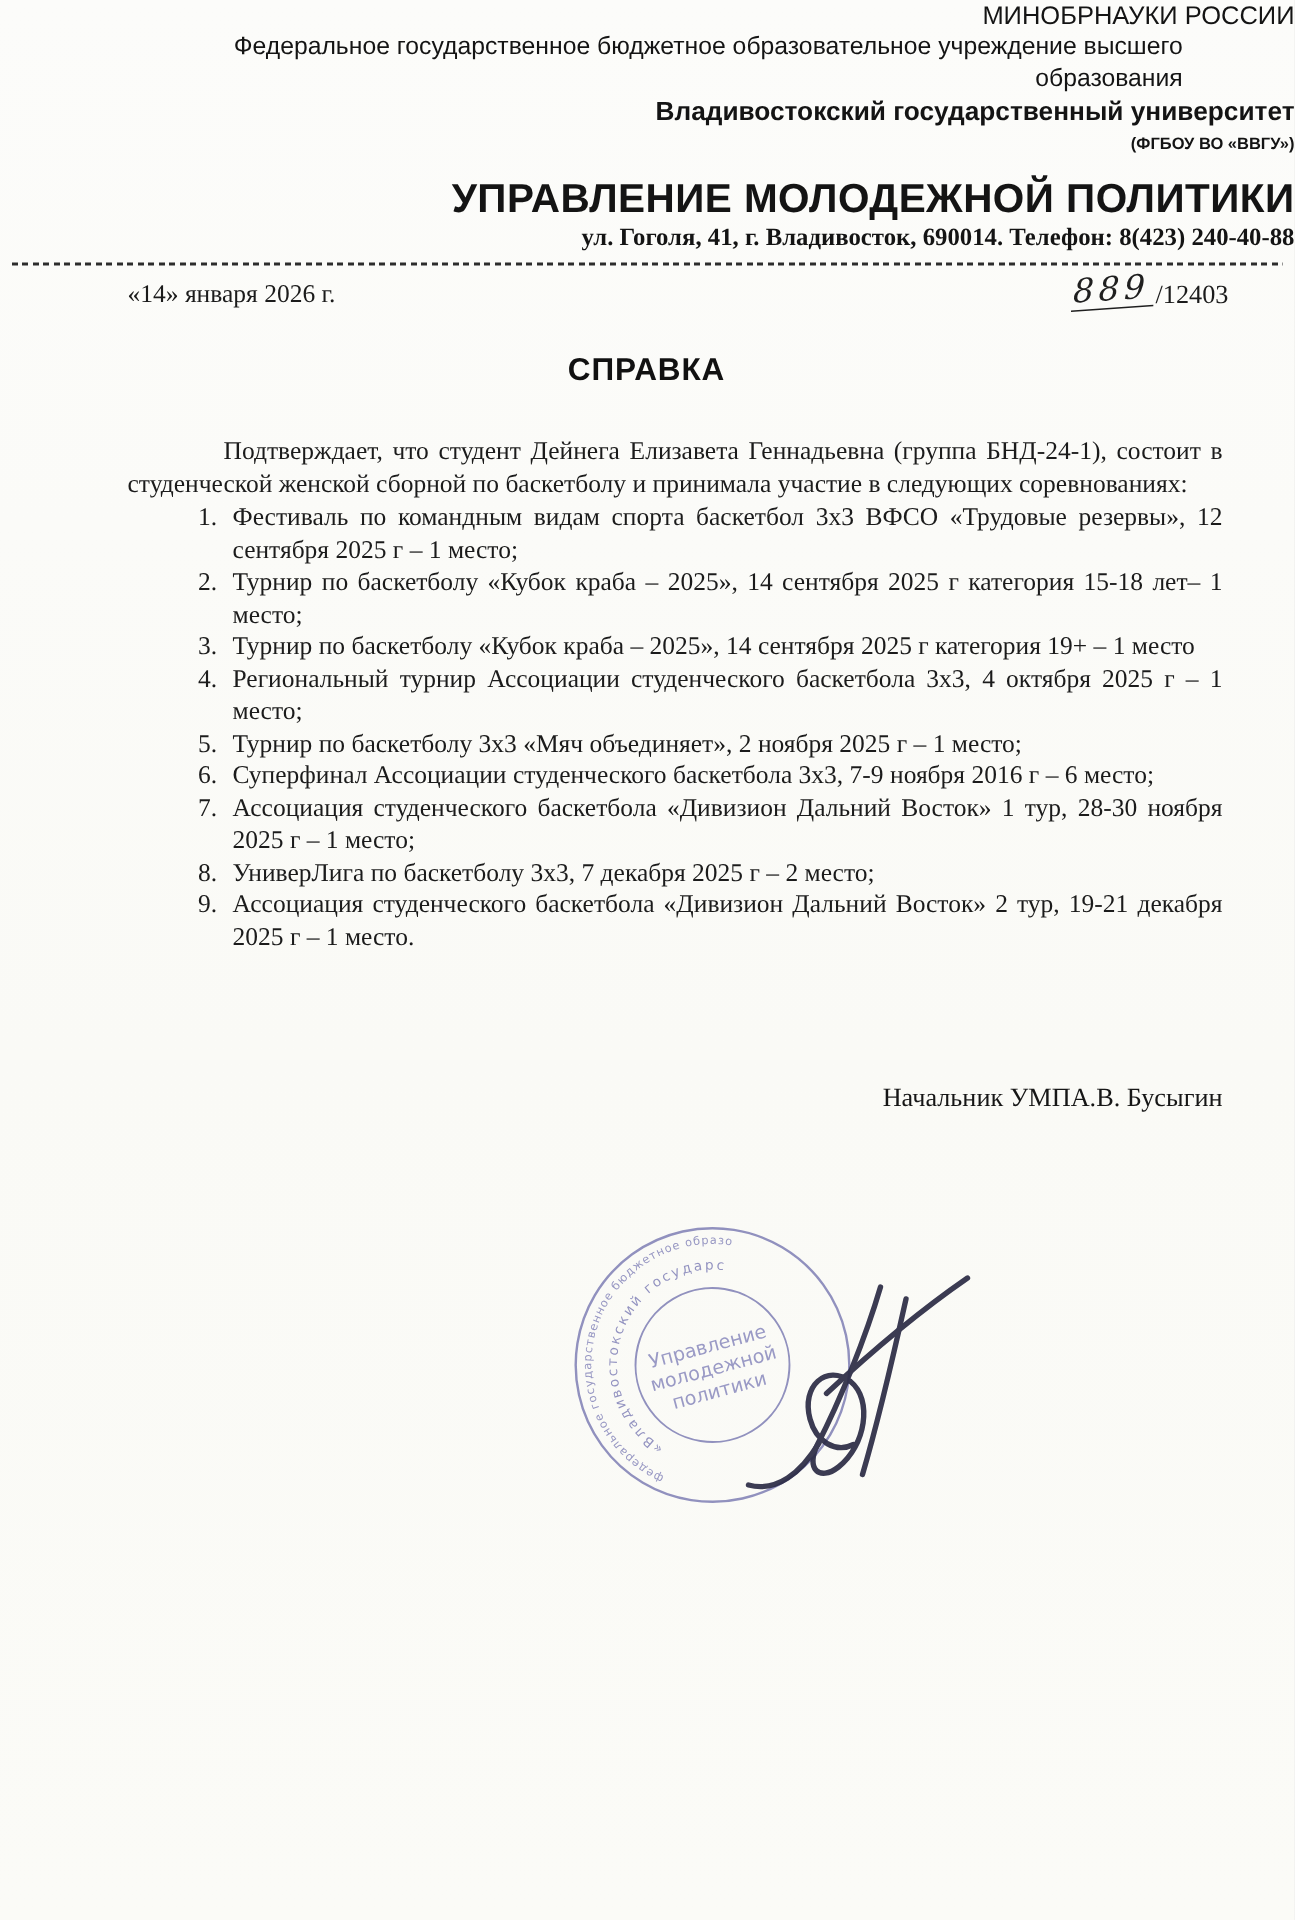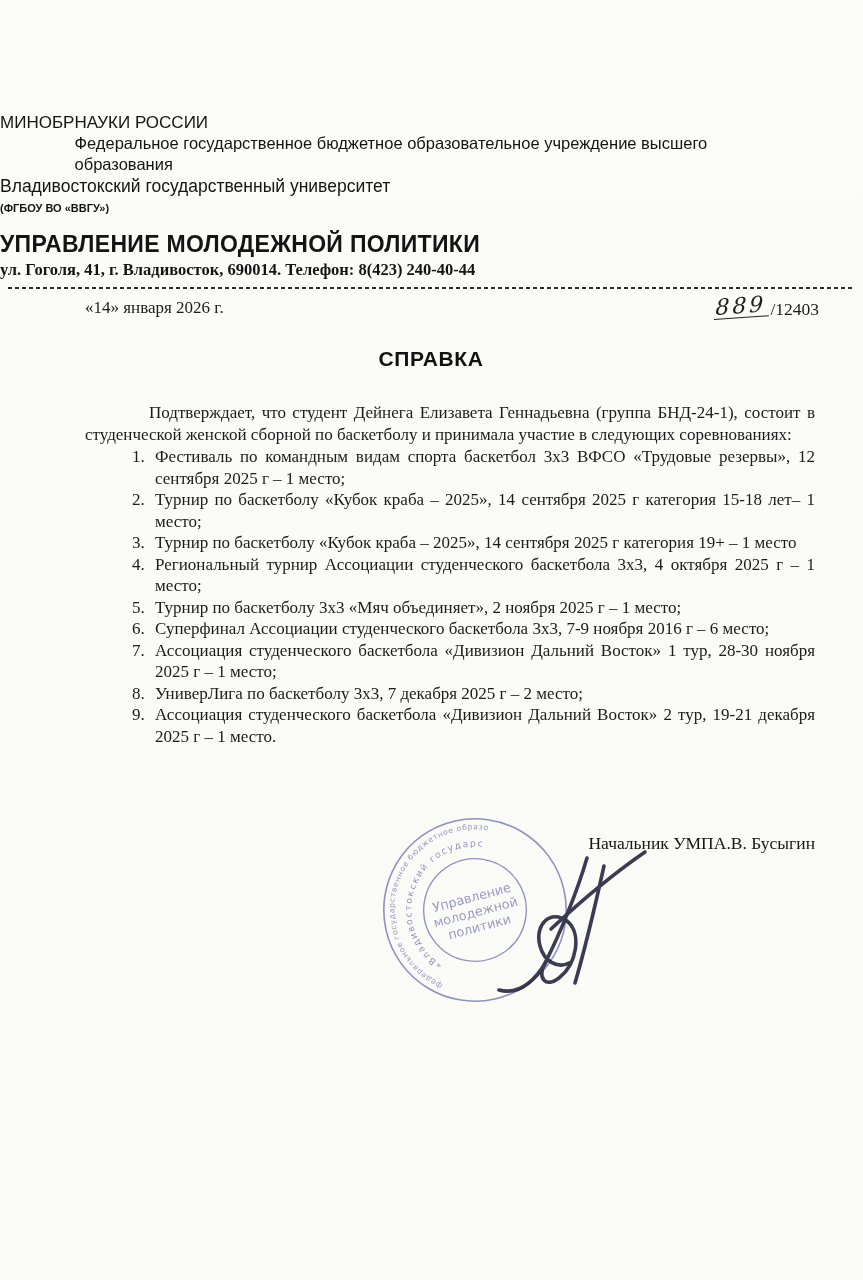--- a/index.html
+++ b/index.html
@@ -7,26 +7,26 @@
     position:relative;
     width:863px;height:1280px;
     margin:0 auto;
     background:#fbfbf8;
     background-image:linear-gradient(180deg,#fcfcfa 0%,#fafaf6 55%,#fbfbf7 100%);
     overflow:hidden;
     color:#1b1b1b;
     font-family:"Liberation Serif",serif;
   }
   
-  .doc-header{padding-top:112px;text-align:left;font-family:"Liberation Sans",sans-serif;color:#141414;}
+  .doc-header{text-align:right;font-family:"Liberation Sans",sans-serif;color:#141414;}
   .h-ministry{font-size:17px;line-height:21px;}
   .h-inst{font-size:16.5px;line-height:21px;max-width:714px;margin:0 auto;}
-  .h-univ{font-size:17.5px;line-height:21px;font-weight:400;margin-top:1px;}
+  .h-univ{font-size:17.5px;line-height:21px;font-weight:700;margin-top:1px;}
   .h-abbr{font-size:11px;line-height:22px;font-weight:700;}
-  .h-dept{font-size:23px;line-height:25px;font-weight:700;margin-top:13px;letter-spacing:.3px;}
+  .h-dept{font-size:27px;line-height:25px;font-weight:700;margin-top:13px;letter-spacing:.3px;}
   .h-addr{font-family:"Liberation Serif",serif;font-size:16.5px;line-height:21px;margin-top:2px;font-weight:600;}
   
   .dashed{
     height:2px;margin:7px 8px 0 8px;
     background:repeating-linear-gradient(to right,#2d2d2d 0 4px,transparent 4px 7px);
   }
   
   .meta-row{display:flex;justify-content:space-between;align-items:flex-start;margin:9px 44px 0 85px;font-size:17px;text-align:center;}
   .doc-number{font-size:17.5px;white-space:nowrap;}
   .hand-number{
@@ -52,21 +52,21 @@
 <body>
 
 <div class="page">
 
   <header class="doc-header">
     <div class="h-ministry">МИНОБРНАУКИ РОССИИ</div>
     <div class="h-inst">Федеральное государственное бюджетное образовательное учреждение высшего образования</div>
     <div class="h-univ">Владивостокский государственный университет</div>
     <div class="h-abbr">(ФГБОУ ВО «ВВГУ»)</div>
     <div class="h-dept">УПРАВЛЕНИЕ МОЛОДЕЖНОЙ ПОЛИТИКИ</div>
-    <div class="h-addr">ул. Гоголя, 41, г. Владивосток, 690014. Телефон: 8(423) 240-40-44</div>
+    <div class="h-addr">ул. Гоголя, 41, г. Владивосток, 690014. Телефон: 8(423) 240-40-88</div>
   </header>
 
   <div class="dashed"></div>
 
   <div class="meta-row">
     <span class="doc-date">«14» января 2026 г.</span>
     <span class="doc-number"><span class="hand-number">889</span><span>/12403</span></span>
   </div>
 
   <h1 class="doc-title">СПРАВКА</h1>

